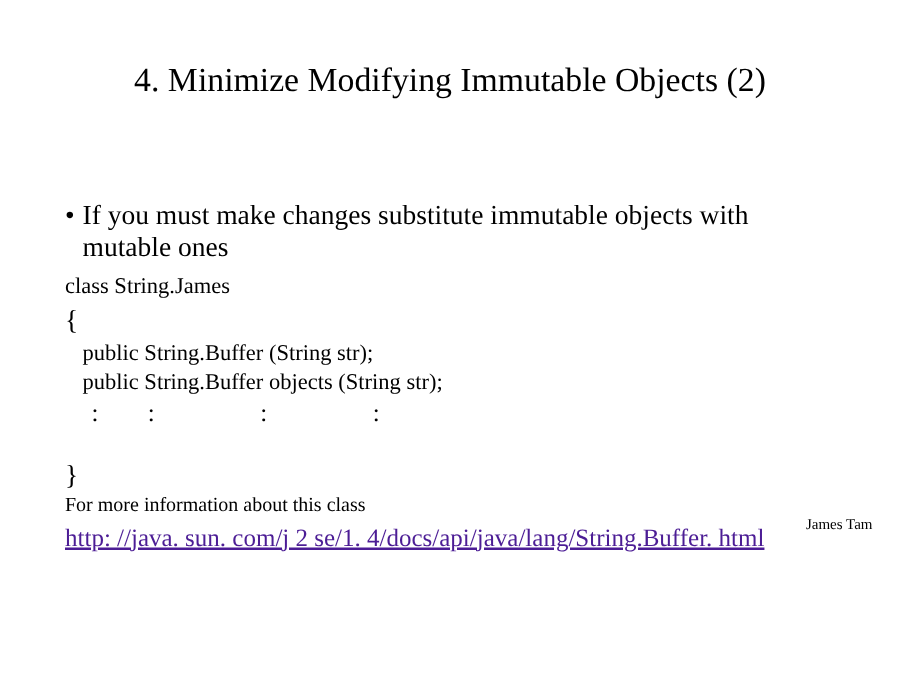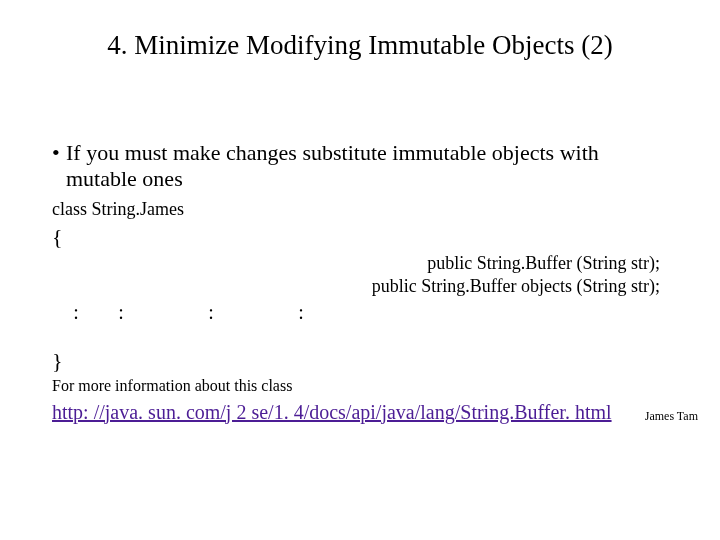--- a/index.html
+++ b/index.html
@@ -10,20 +10,21 @@
     background: #ffffff;
     font-family: "Times New Roman", Times, serif;
     color: #000000;
     position: relative;
   }
   .slide {
     width: 720px;
     height: 436px;
     position: relative;
     box-sizing: border-box;
+    margin-top: 19px;
   }
   .title {
     position: absolute;
     top: 30px;
     left: 0;
     right: 0;
     text-align: center;
     font-size: 27px;
     font-weight: 400;
   }
@@ -55,21 +56,21 @@
   .codeblock {
     font-size: 18px;
     margin-top: 6px;
   }
   .codeblock .line1 { margin-bottom: 4px; }
   .codeblock .brace-open { font-size: 22px; margin-top: 2px; }
   .code-indent {
     margin-left: 14px;
     margin-top: 2px;
   }
-  .code-indent div { margin-bottom: 2px; text-align: right; }
+  .code-indent div { margin-bottom: 2px; }
   .colon-row {
     margin-left: 14px;
     font-size: 20px;
     letter-spacing: 0;
     word-spacing: 0;
     margin-top: 2px;
   }
   .colon-row span { display: inline-block; }
   .brace-close {
     font-size: 22px;
@@ -81,21 +82,21 @@
   }
   .link {
     font-size: 20px;
     color: #4c1d95;
     text-decoration: underline;
     margin-top: 4px;
     display: inline-block;
   }
   .author {
     position: absolute;
-    bottom: 12px;
+    bottom: 28px;
     right: 22px;
     font-size: 12px;
     color: #000;
   }
 </style>
 </head>
 <body>
 
 <div class="slide">
 

